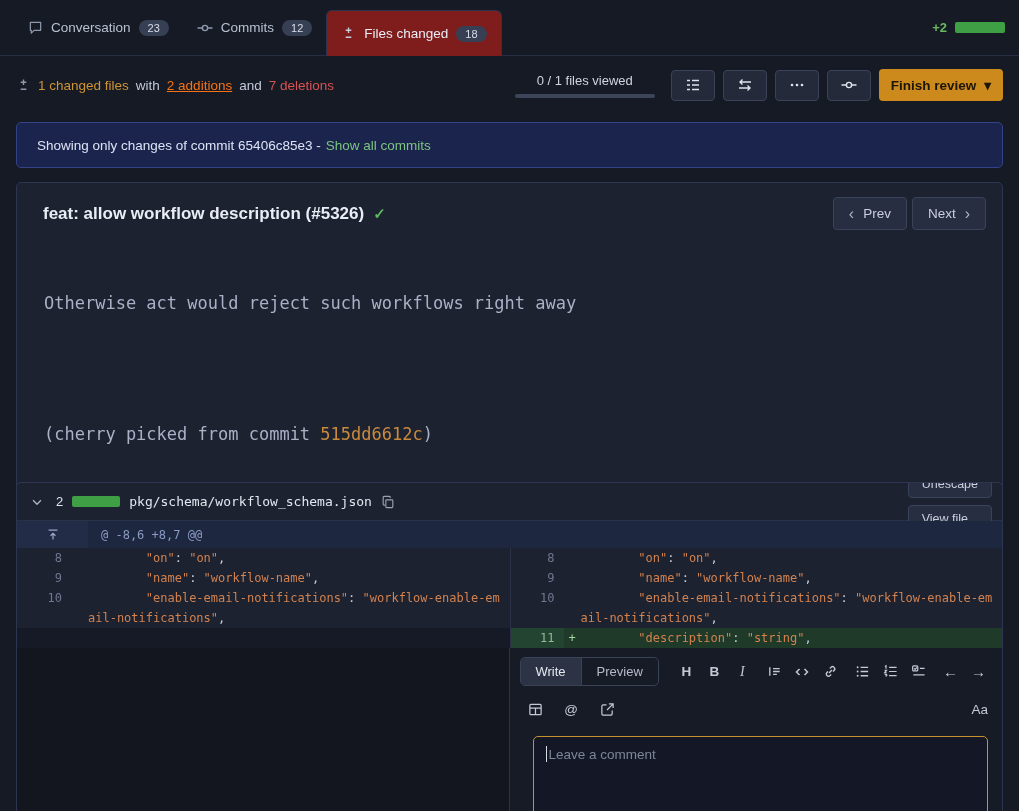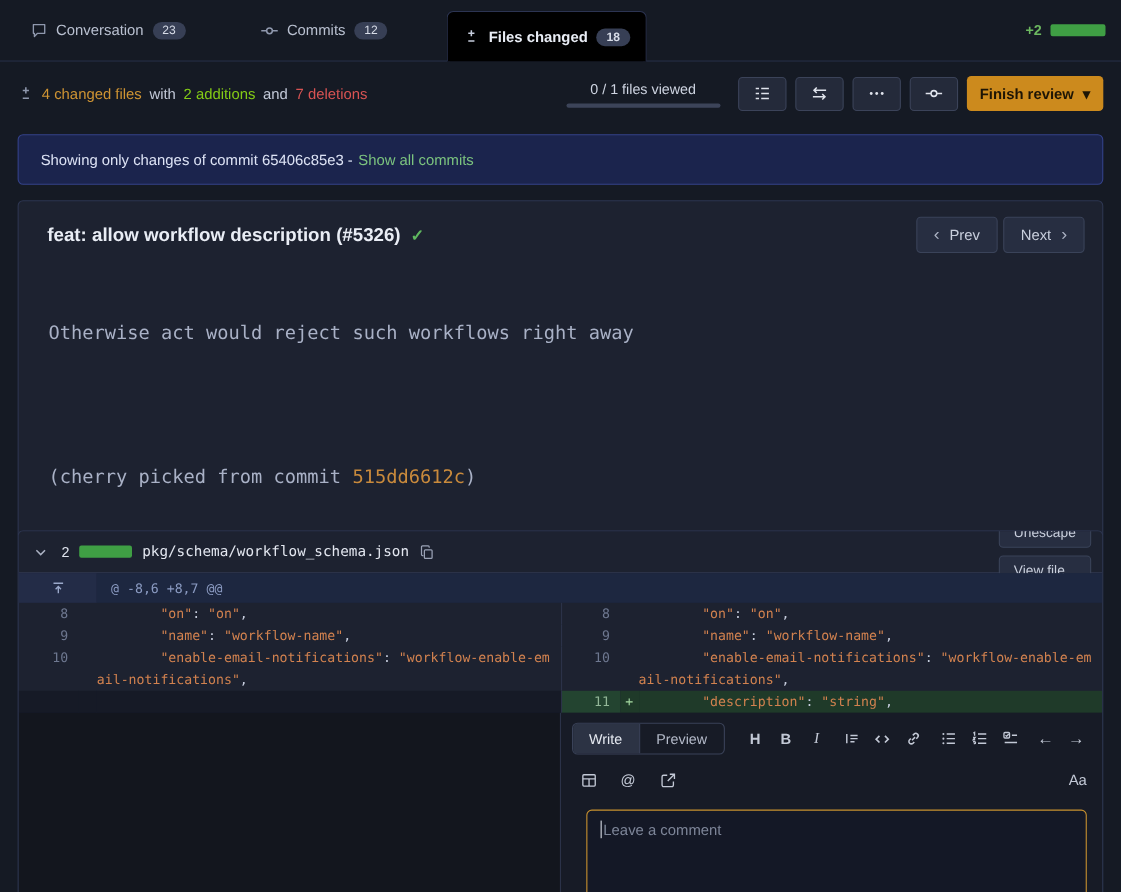--- a/index.html
+++ b/index.html
@@ -9,36 +9,36 @@
     font-family:"Liberation Sans",sans-serif;
     color:#cfd5e2;
     overflow:hidden;
     position:relative;
     font-size:13.5px;
   }
   svg { display:block; }
 
   
   .tabbar { position:absolute; top:0; left:0; right:0; height:56px; padding:0 14px;
-    display:flex; align-items:center; border-bottom:1px solid #272f46; background:#151a24;gap:40px; }
+    display:flex; align-items:center; border-bottom:1px solid #272f46; background:#151a24; }
   .tab { display:flex; align-items:center; gap:8px; padding:10px 14px; color:#b9c0d0; cursor:pointer; }
-  .tab.active { align-self:flex-end; height:46px; background:#000000; border:1px solid #2c3452;
-    border-bottom:none; border-radius:6px 6px 0 0; margin-bottom:-1px; color:#e9edf5;font-weight:bold; }
+  .tab.active { align-self:flex-end; height:46px; background:#7f1d1d; border:1px solid #2c3452;
+    border-bottom:none; border-radius:6px 6px 0 0; margin-bottom:-1px; color:#e9edf5; }
   .tab-icon { color:#8f98ad; display:flex; }
   .tab.active .tab-icon { color:#c6cddd; }
   .badge { background:#373f55; color:#d8dde8; font-size:11px; padding:2px 9px; border-radius:9px; }
   .top-diffstat { margin-left:auto; display:flex; align-items:center; gap:8px; }
   .top-adds { color:#6cb860; font-weight:bold; font-size:13px; }
   .top-bar { width:50px; height:11px; background:#3f9f44; border-radius:2px; }
 
   
   .summary { position:absolute; top:62px; left:16px; right:16px; height:46px; display:flex; align-items:center; }
   .sum-left { display:flex; align-items:center; gap:7px; color:#c3cad9; }
   .link-orange { color:#cf9433; cursor:pointer; }
-  .text-green { color:#84cc16; }
+  .text-green { color:#f97316;text-decoration:underline; }
   .text-red { color:#d85353; }
   .sum-right { margin-left:auto; display:flex; align-items:center; gap:8px; }
   .viewed { display:flex; flex-direction:column; align-items:center; gap:6px; margin-right:8px; }
   .viewed-label { font-size:13px; color:#ced4e1; }
   .viewed-track { width:140px; height:4px; border-radius:2px; background:#3c4459; }
   .icon-btn { width:44px; height:31px; background:#242a3a; border:1px solid #3b4359; border-radius:4px;
     display:flex; align-items:center; justify-content:center; color:#dfe3ec; cursor:pointer; }
   .finish-btn { height:32px; padding:0 12px; background:#cc8a1d; color:#1d1505; font-weight:bold;
     border-radius:4px; display:flex; align-items:center; gap:8px; cursor:pointer; }
 
@@ -177,21 +177,21 @@
   </div>
 </header>
 
 <div class="summary">
   <div class="sum-left">
     <span class="tab-icon">
       <svg width="15" height="15" viewBox="0 0 16 16" fill="none" stroke="currentColor" stroke-width="1.5">
           <path d="M8 1.5v6M5 4.5h6M5 12h6"></path>
         </svg>
     </span>
-    <span class="link-orange">4 changed files</span>
+    <span class="link-orange">1 changed files</span>
     <span>with</span>
     <span class="text-green">2 additions</span>
     <span>and</span>
     <span class="text-red">7 deletions</span>
   </div>
   <div class="sum-right">
     <div class="viewed">
       <span class="viewed-label">0 / 1 files viewed</span>
       <span class="viewed-track"></span>
     </div>

